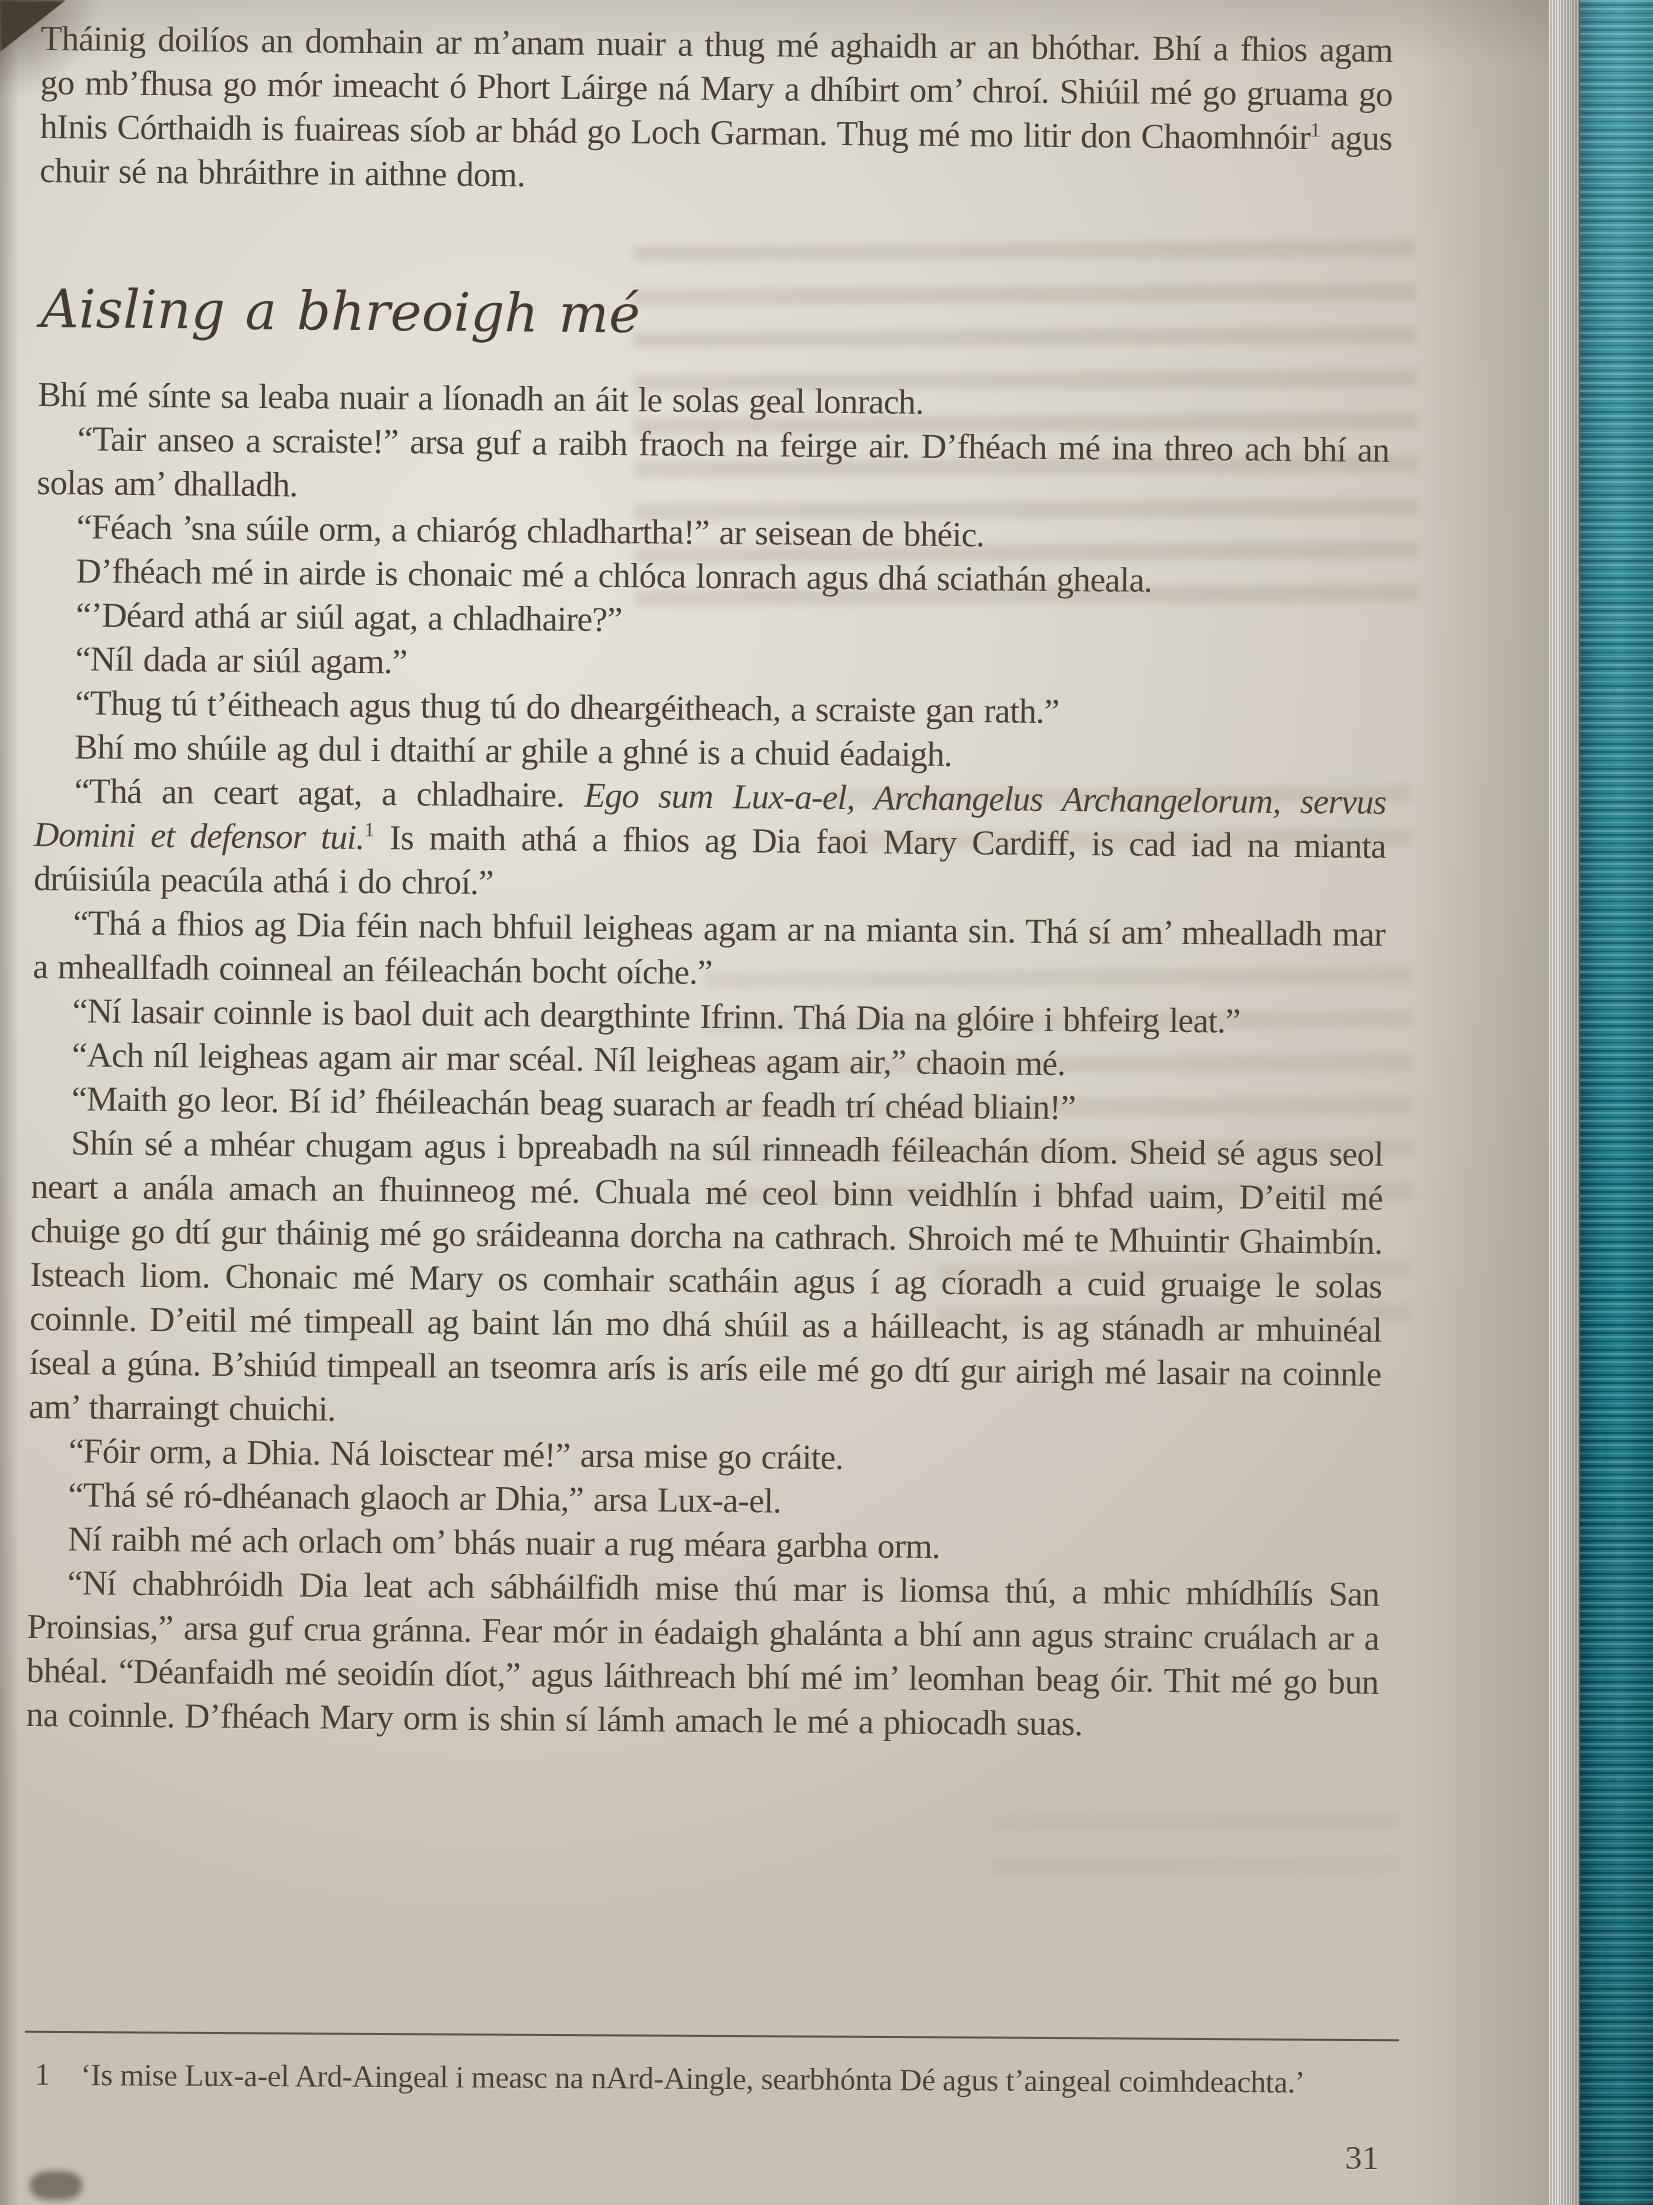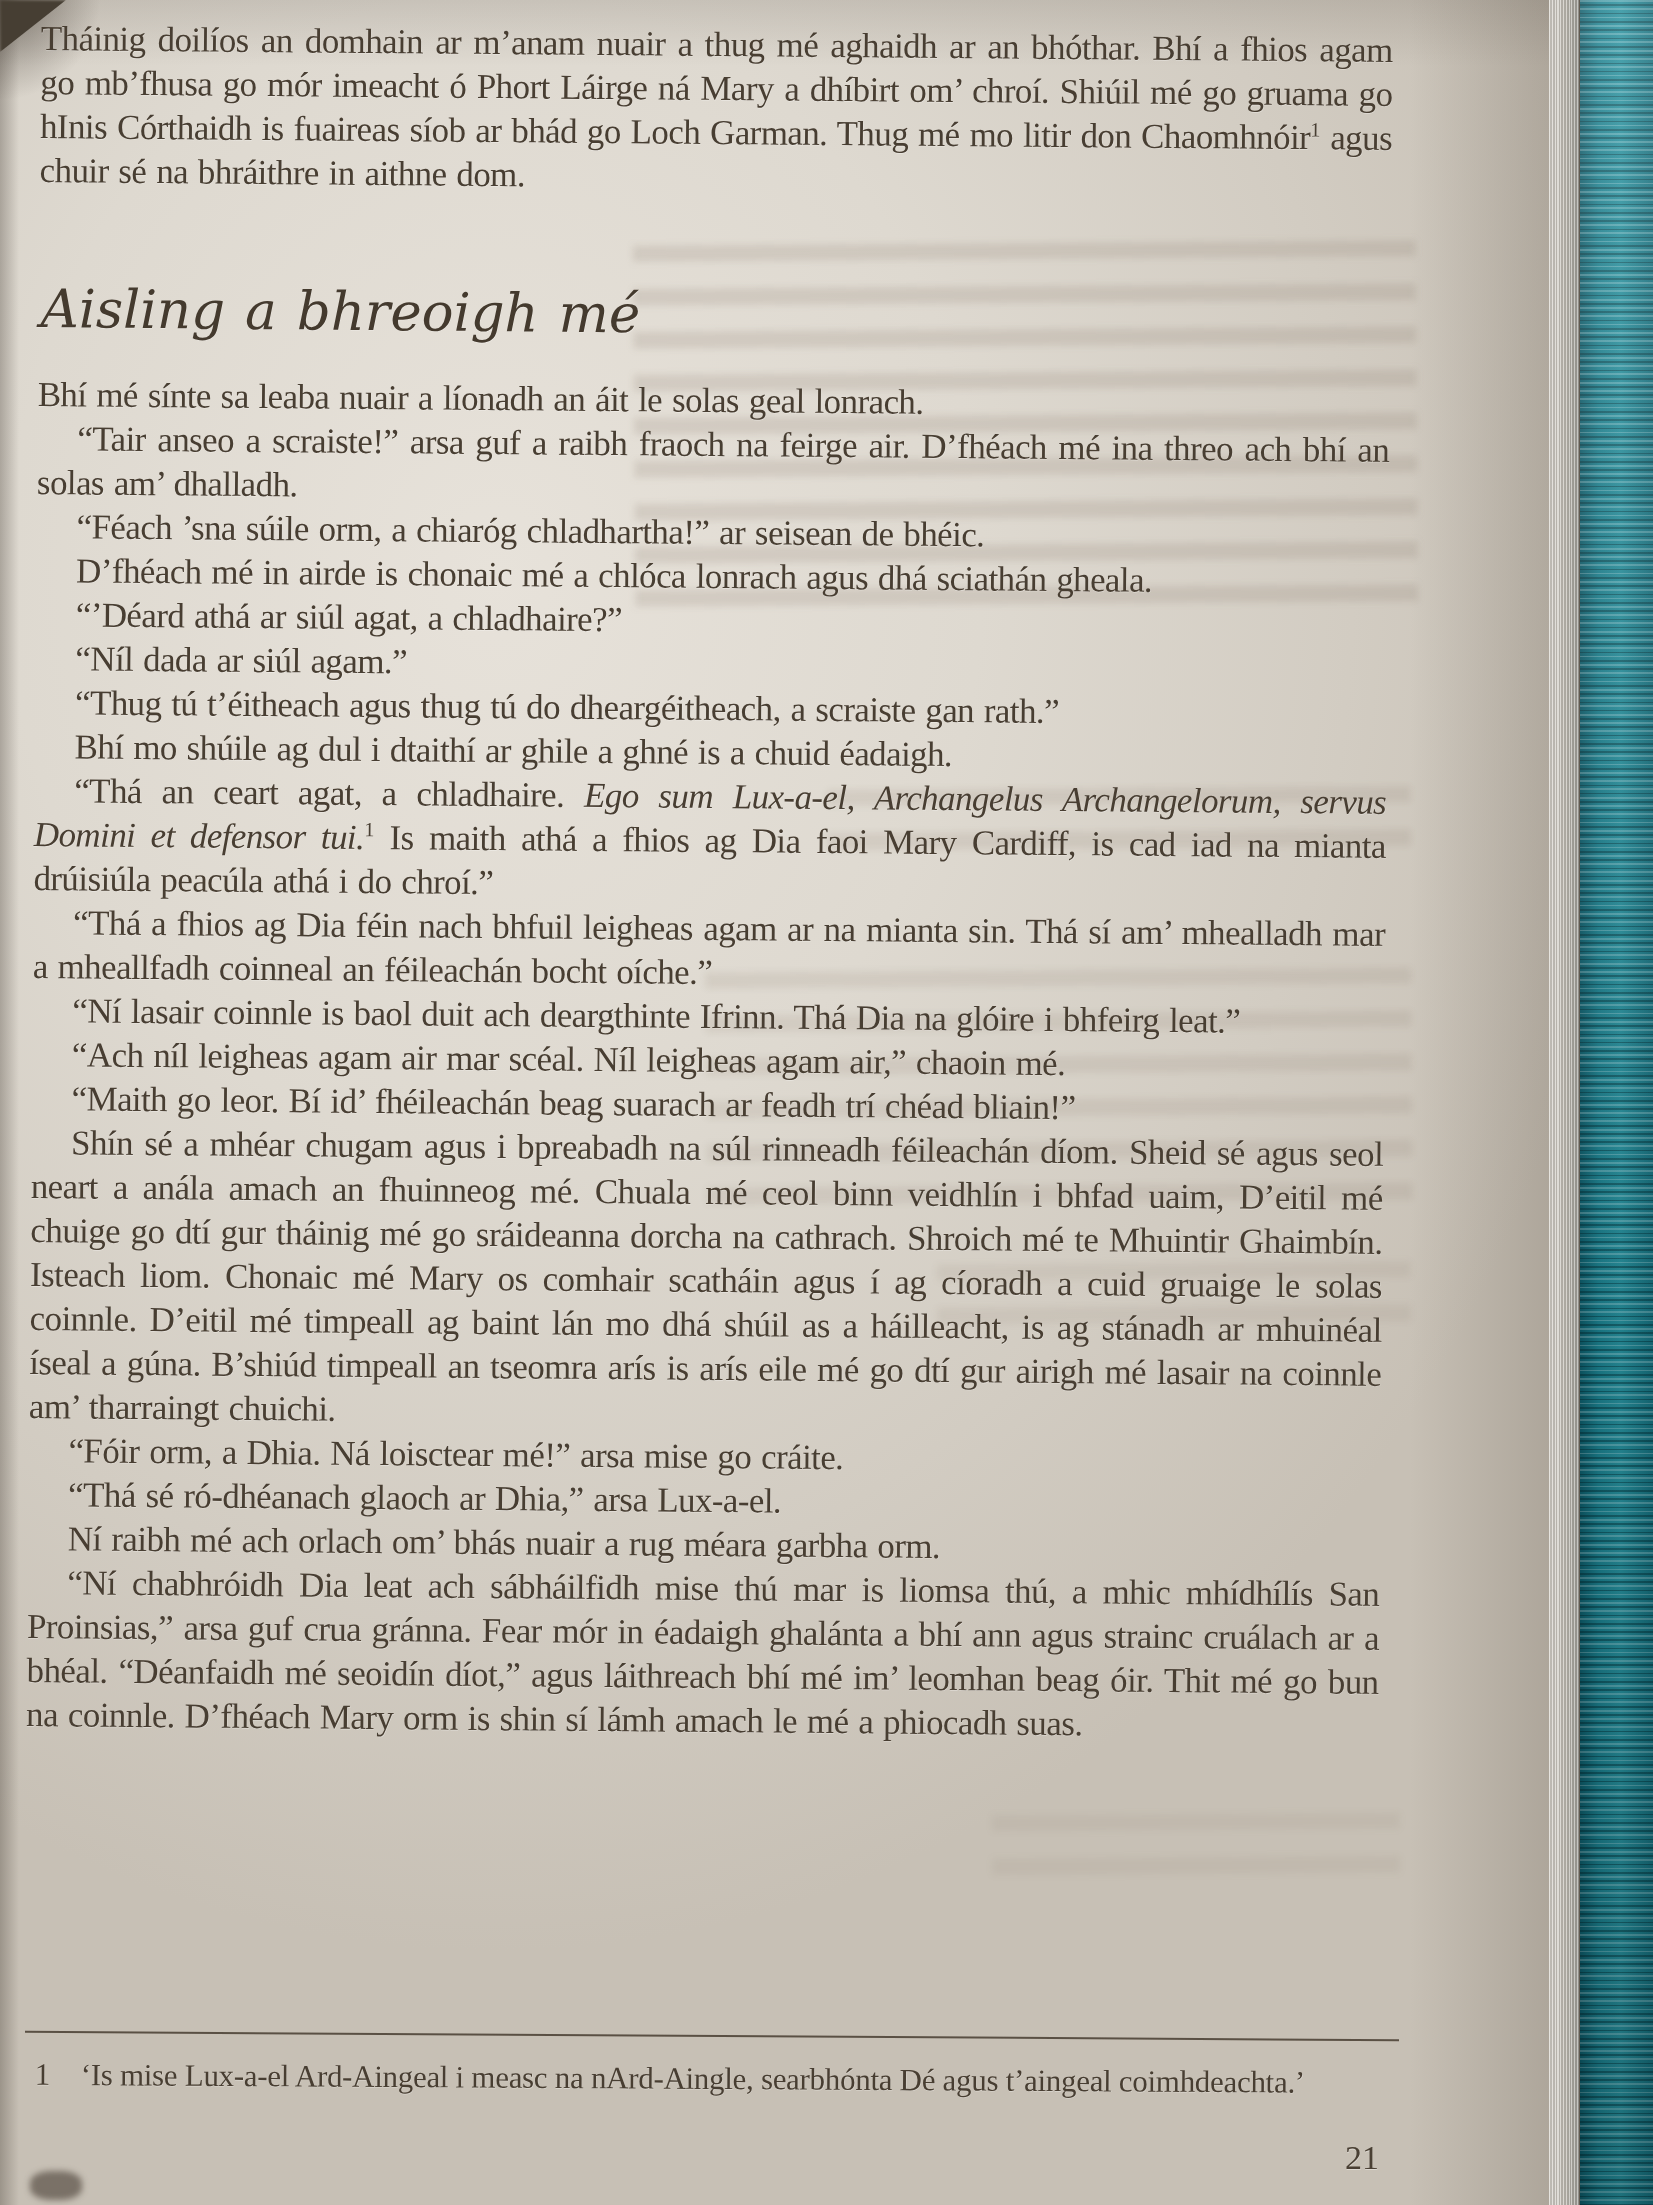--- a/index.html
+++ b/index.html
@@ -158,14 +158,14 @@
 </div>
 
 <div class="footer-block">
   <hr class="footnote-rule">
   <div class="footnote">
     <span class="fn-marker">1</span>
     <span class="fn-text">‘Is mise Lux-a-el Ard-Aingeal i measc na nArd-Aingle, searbhónta Dé agus t’aingeal coimhdeachta.’</span>
   </div>
 </div>
 
-<div class="page-number">21</div>
+<div class="page-number">31</div>
 
 
 </body></html>

